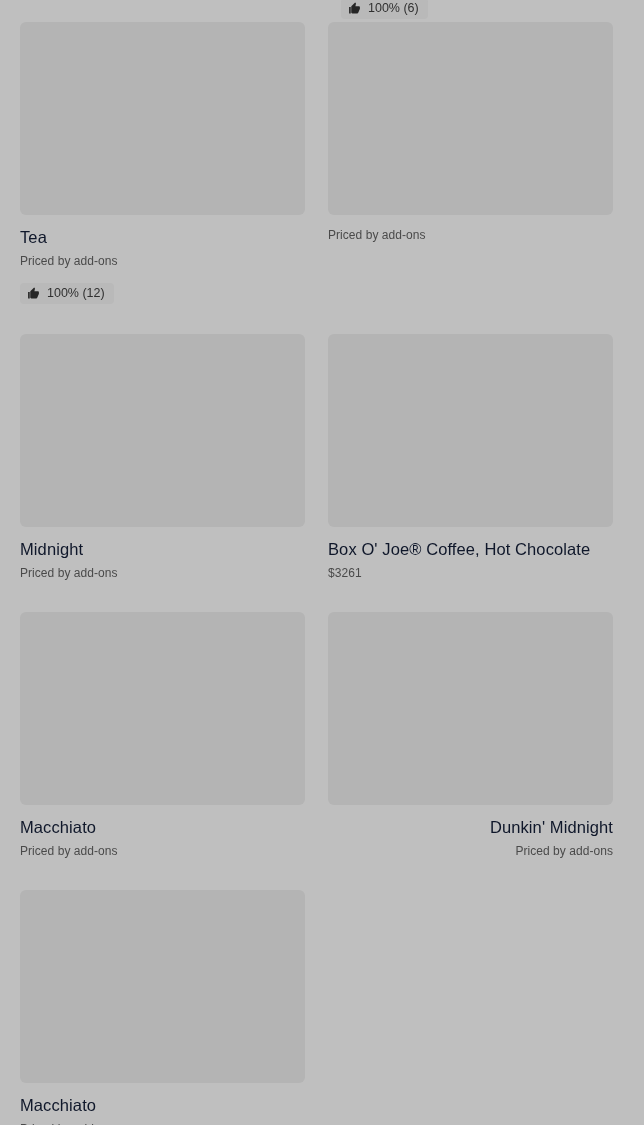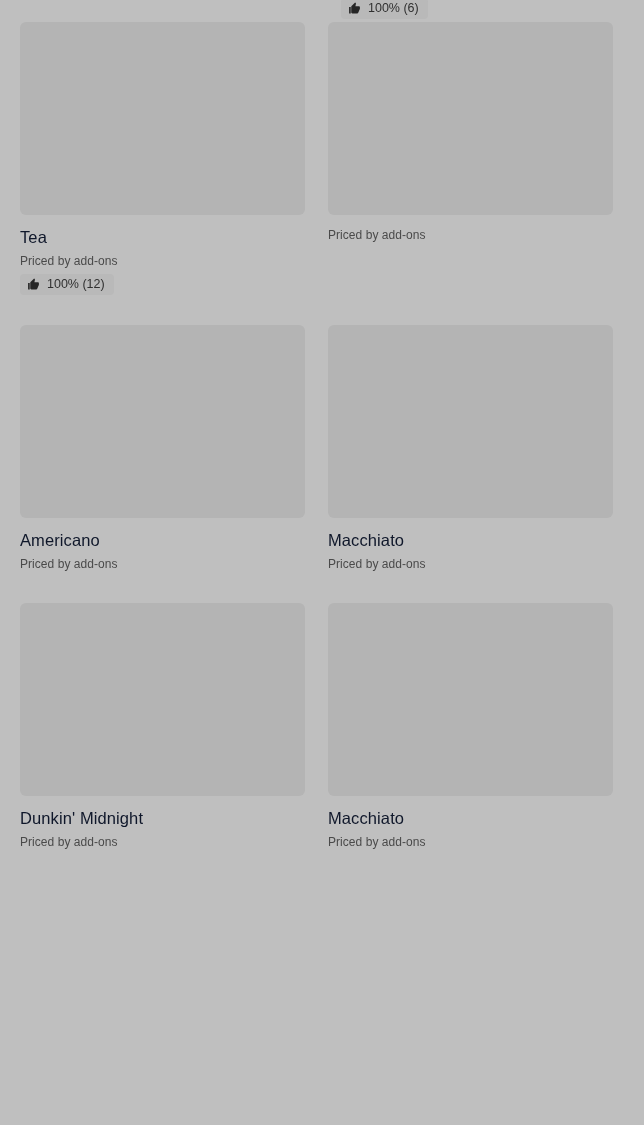--- a/index.html
+++ b/index.html
@@ -87,21 +87,21 @@
     color: #4a4a4a;
     font-weight: 400;
     margin: 0;
     letter-spacing: 0.05px;
   }
 
   .rating-chip {
     display: inline-flex;
     align-items: center;
     gap: 7px;
-    margin-top: 4px;
+    margin-top: 13px;
     padding: 3px 9px 3px 7px;
     background: #b9b9b9;
     border-radius: 4px;
     font-size: 12.5px;
     line-height: 15px;
     color: #303030;
   }
 
   .rating-chip .thumb-icon {
     display: inline-block;
@@ -179,39 +179,48 @@
       <div class="thumb"></div>
       <div class="card-body">
         <div class="item-sub">Priced by add-ons</div>
       </div>
     </div>
 
     <div class="card">
       <div class="card-inner" style="padding:30px 0 0 0;">
         <div class="thumb"></div>
         <div class="card-body">
-          <div class="item-title">Americano</div>
-          <div class="item-sub">Priced by add-ons</div>
-        </div>
-      </div>
-    </div>
-
+          <div class="item-title">Midnight</div>
+          <div class="item-sub">Priced by add-ons</div>
+        </div>
+      </div>
+    </div>
+
+    <div class="card">
+      <div class="card-inner" style="padding:30px 0 0 0;">
+        <div class="thumb"></div>
+        <div class="card-body">
+          <div class="item-title">Box O' Joe® Coffee, Hot Chocolate</div>
+          <div class="item-sub">$3261</div>
+        </div>
+      </div>
+    </div>
 
     <div class="card">
       <div class="card-inner" style="padding:30px 0 0 0;">
         <div class="thumb"></div>
         <div class="card-body">
           <div class="item-title">Macchiato</div>
           <div class="item-sub">Priced by add-ons</div>
         </div>
       </div>
     </div>
 
     <div class="card">
-      <div class="card-inner" style="padding:30px 0 0 0;">
+      <div class="card-inner" style="padding:30px 0 0 0;text-align:right;">
         <div class="thumb"></div>
         <div class="card-body">
           <div class="item-title">Dunkin' Midnight</div>
           <div class="item-sub">Priced by add-ons</div>
         </div>
       </div>
     </div>
 
     <div class="card">
       <div class="card-inner" style="padding:30px 0 0 0;">

